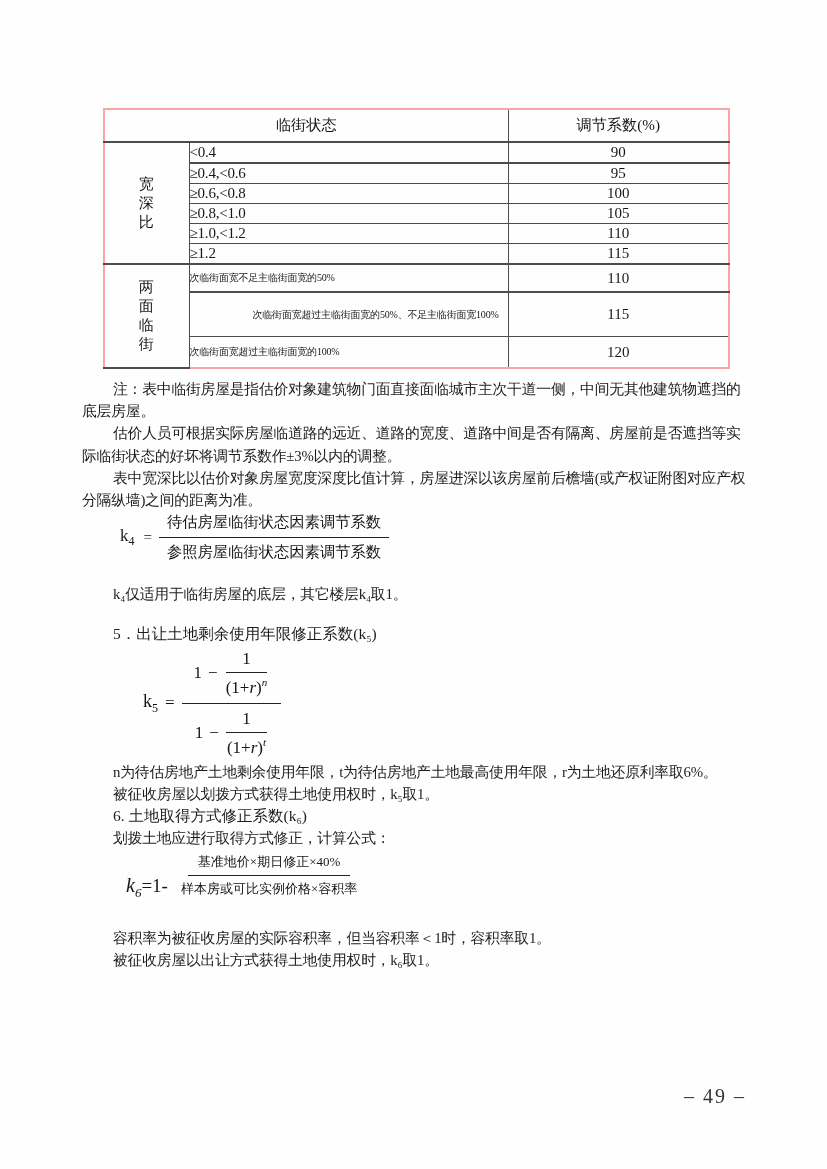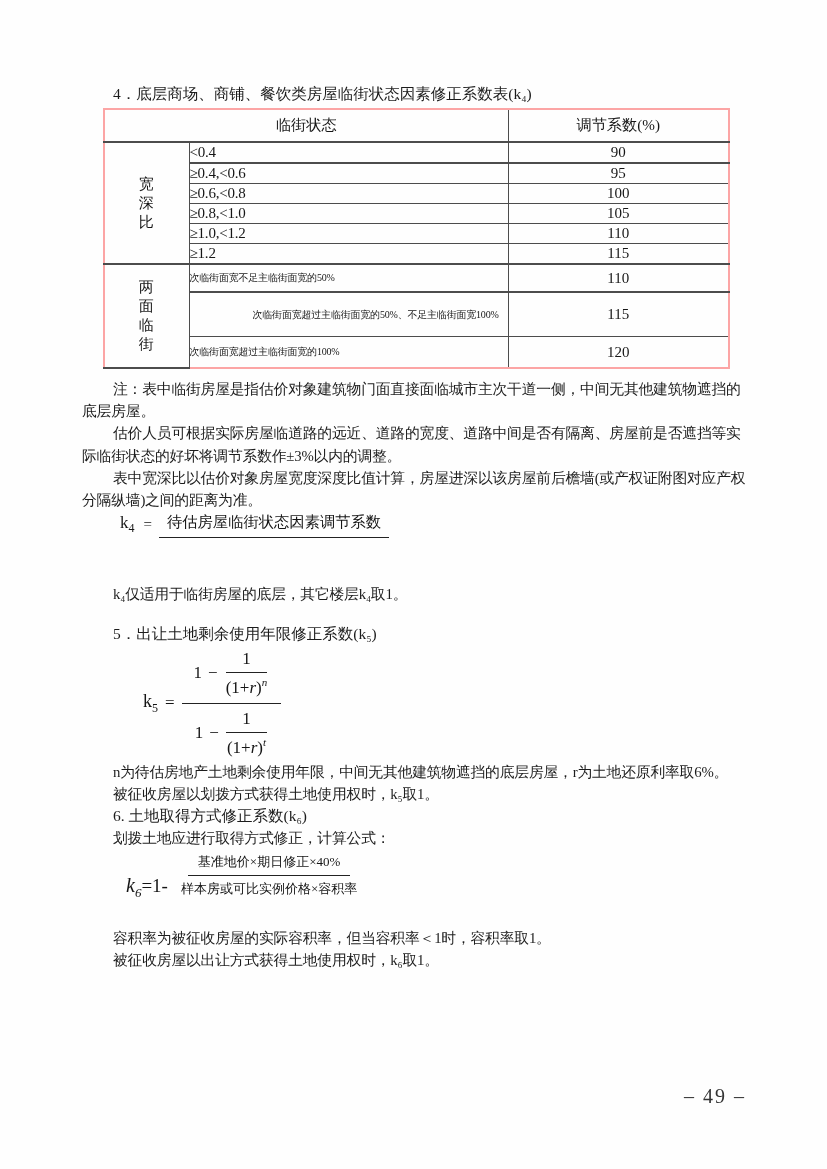--- a/index.html
+++ b/index.html
@@ -75,21 +75,20 @@
   .f-k6 .den{padding:4px 4px 0;}
   
   .h-sec{position:absolute;left:82px;width:668px;font-size:15.5px;line-height:20px;text-indent:31px;white-space:nowrap;}
   .pagenum{position:absolute;left:684px;top:1085px;font-size:20px;letter-spacing:2px;color:#343434;}
 </style>
 </head>
 <body>
 
 <div class="page">
 
-  <div class="h-sec" style="top:84px;">4．底层商场、商铺、餐饮类房屋临街状态因素修正系数表(k₄)</div>
 
   <table class="ktable">
     <colgroup>
         <col style="width:85px">
         <col style="width:319px">
         <col style="width:221px">
       </colgroup>
     <tbody>
         <tr>
       <td class="th" colspan="2">临街状态</td>
@@ -144,20 +143,21 @@
     <p>注：表中临街房屋是指估价对象建筑物门面直接面临城市主次干道一侧，中间无其他建筑物遮挡的底层房屋。</p>
     <p>估价人员可根据实际房屋临道路的远近、道路的宽度、道路中间是否有隔离、房屋前是否遮挡等实际临街状态的好坏将调节系数作±3%以内的调整。</p>
     <p>表中宽深比以估价对象房屋宽度深度比值计算，房屋进深以该房屋前后檐墙(或产权证附图对应产权分隔纵墙)之间的距离为准。</p>
   </div>
 
   <div class="formula f-k4">
     <span class="klhs"><span>k</span><sub>4</sub></span>
     <span class="eq">=</span>
     <span class="frac">
       <span class="num">待估房屋临街状态因素调节系数</span>
+      <span class="den">参照房屋临街状态因素调节系数</span>
     </span>
   </div>
 
   <div class="bline" style="top:584px;">k₄仅适用于临街房屋的底层，其它楼层k₄取1。</div>
 
   <div class="h-sec" style="top:624px;">5．出让土地剩余使用年限修正系数(k₅)</div>
 
   <div class="formula f-k5">
     <span class="klhs"><span>k</span><sub>5</sub></span>
     <span class="eq">=</span>
@@ -178,21 +178,21 @@
           <span>−</span>
           <span class="frac ifrac">
             <span class="num">1</span>
             <span class="den"><span>(1+</span><i>r</i><span>)</span><sup>t</sup></span>
           </span>
         </span>
       </span>
     </span>
   </div>
 
-  <div class="bline" style="top:762px;">n为待估房地产土地剩余使用年限，中间无其他建筑物遮挡的底层房屋，r为土地还原利率取6%。</div>
+  <div class="bline" style="top:762px;">n为待估房地产土地剩余使用年限，t为待估房地产土地最高使用年限，r为土地还原利率取6%。</div>
   <div class="bline" style="top:784px;">被征收房屋以划拨方式获得土地使用权时，k₅取1。</div>
 
   <div class="h-sec" style="top:806px;">6. 土地取得方式修正系数(k₆)</div>
   <div class="bline" style="top:828px;">划拨土地应进行取得方式修正，计算公式：</div>
 
   <div class="formula f-k6">
     <span class="klhs6"><i>k</i><sub>6</sub><span>=1-</span></span>
     <span class="frac">
       <span class="num">基准地价×期日修正×40%</span>
       <span class="den">样本房或可比实例价格×容积率</span>

